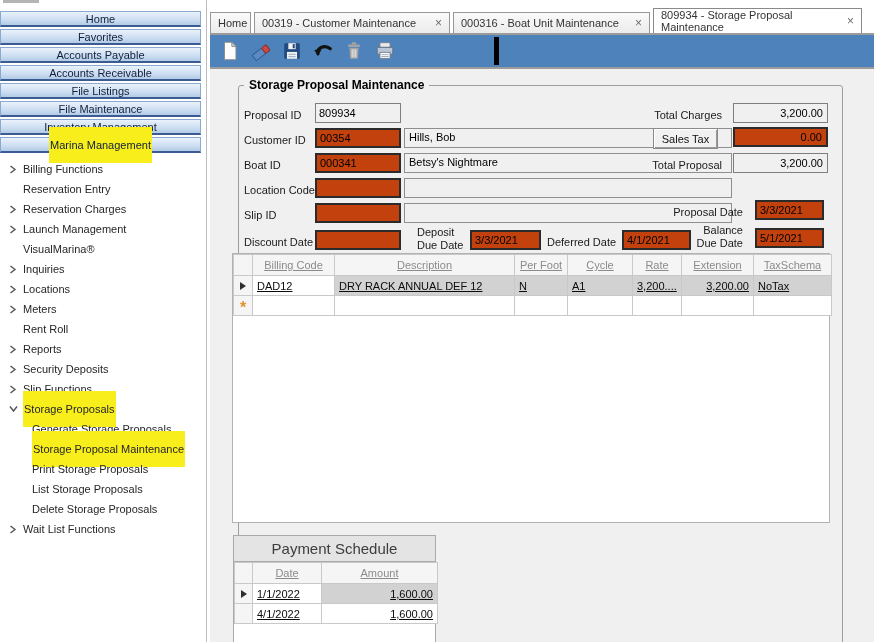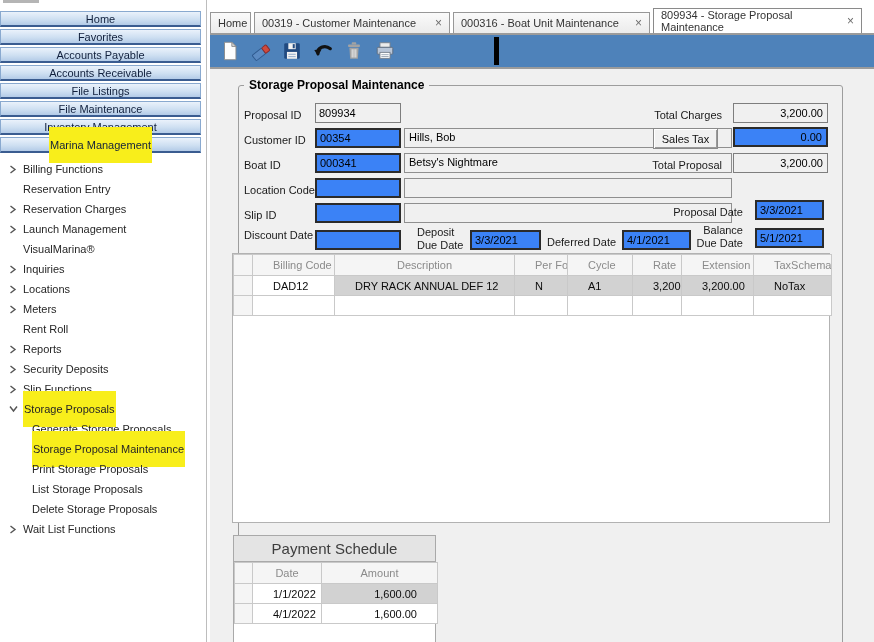--- a/index.html
+++ b/index.html
@@ -43,34 +43,34 @@
   
   .content { position:absolute; left:0; top:69px; width:664px; height:573px; background:#f0f0f0; overflow:hidden; }
   .groupbox { position:absolute; left:28px; top:16px; width:605px; height:600px;
     border:1px solid #9d9d9d; border-radius:3px; }
   .gb-label { position:absolute; left:34px; top:9px; background:#f0f0f0; padding:0 5px;
     font-weight:bold; font-size:12px; color:#000; }
 
   .lbl { position:absolute; color:#1a1a1a; white-space:nowrap; }
   .lbl.r { text-align:right; }
   .lbl2 { line-height:13px; }
-  .tb { position:absolute; height:20px; border:2px solid #2b2b2b; background:#3b82f6; font-family:"Liberation Sans",sans-serif;
+  .tb { position:absolute; height:20px; border:2px solid #2b2b2b; background:#c2410c; font-family:"Liberation Sans",sans-serif;
     font-size:11px; padding:0 3px; color:#000; outline:none; }
   .tb.ro { border:1px solid #7e7e7e; background:#f0f0f0; }
   .tb.amt { text-align:right; padding-right:4px; }
   .descbox { position:absolute; left:194px; width:328px; height:20px; border:1px solid #8f8f8f; background:#f0f0f0;
     padding:2px 4px; color:#000; }
   .btn { position:absolute; height:21px; background:#f1f1f1; border:1px solid #8a8a8a;
     box-shadow:inset 1px 1px 0 #ffffff, inset -1px -1px 0 #9a9a9a;
     display:flex; align-items:center; justify-content:center; color:#111; }
 
   
   .grid { position:absolute; left:22px; top:184px; width:598px; height:270px; background:#fff; border:1px solid #b2b2b2; }
   table { border-collapse:collapse; table-layout:fixed; width:100%; }
-  td, th { border:1px solid #c9c9c9; font-weight:normal; font-size:11px; padding:0 20px; overflow:hidden; white-space:nowrap; }
+  td, th { border:1px solid #c9c9c9; font-weight:normal; font-size:11px; padding:0 4px; overflow:hidden; white-space:nowrap;text-decoration:underline; }
   th { height:21px; color:#8b8b8b; background:#f5f5f5; text-align:center; }
   td { height:20px; color:#0c0c0c; background:#fff; }
   td.selc { background:#f5f5f5; text-align:center; }
   tr.cur td { background:#d2d2d2; }
   tr.cur td.white { background:#fff; }
   tr.cur td.selc { background:#f5f5f5; }
   td.num { text-align:right; }
   .tri { display:inline-block; width:0; height:0; border-left:6px solid #2e2e2e;
     border-top:4px solid transparent; border-bottom:4px solid transparent; }
   .star { color:#e4902e; font-size:16px; font-weight:bold; line-height:8px; display:inline-block; transform:translateY(3px); }
@@ -307,21 +307,21 @@
 
     <div class="content">
       <div class="groupbox"></div>
       <div class="gb-label">Storage Proposal Maintenance</div>
 
       <div class="lbl" style="left:34px; top:40px;">Proposal ID</div>
       <div class="lbl" style="left:34px; top:65px;">Customer ID</div>
       <div class="lbl" style="left:34px; top:90px;">Boat ID</div>
       <div class="lbl" style="left:34px; top:115px;">Location Code</div>
       <div class="lbl" style="left:34px; top:140px;">Slip ID</div>
-      <div class="lbl" style="left:34px; top:160px;">Discount Date</div>
+      <div class="lbl" style="left:34px; top:167px;">Discount Date</div>
 
       <input class="tb ro" style="left: 105px; top: 34px; width: 86px;" readonly="" value="809934">
       <input class="tb" style="left: 105px; top: 59px; width: 86px;" value="00354">
       <input class="tb" style="left: 105px; top: 84px; width: 86px;" value="000341">
       <input class="tb" style="left: 105px; top: 109px; width: 86px;" value="">
       <input class="tb" style="left: 105px; top: 134px; width: 86px;" value="">
       <input class="tb" style="left: 105px; top: 161px; width: 86px;" value="">
 
       <div class="descbox" style="top:59px;">Hills, Bob</div>
       <div class="descbox" style="top:84px;">Betsy's Nightmare</div>

